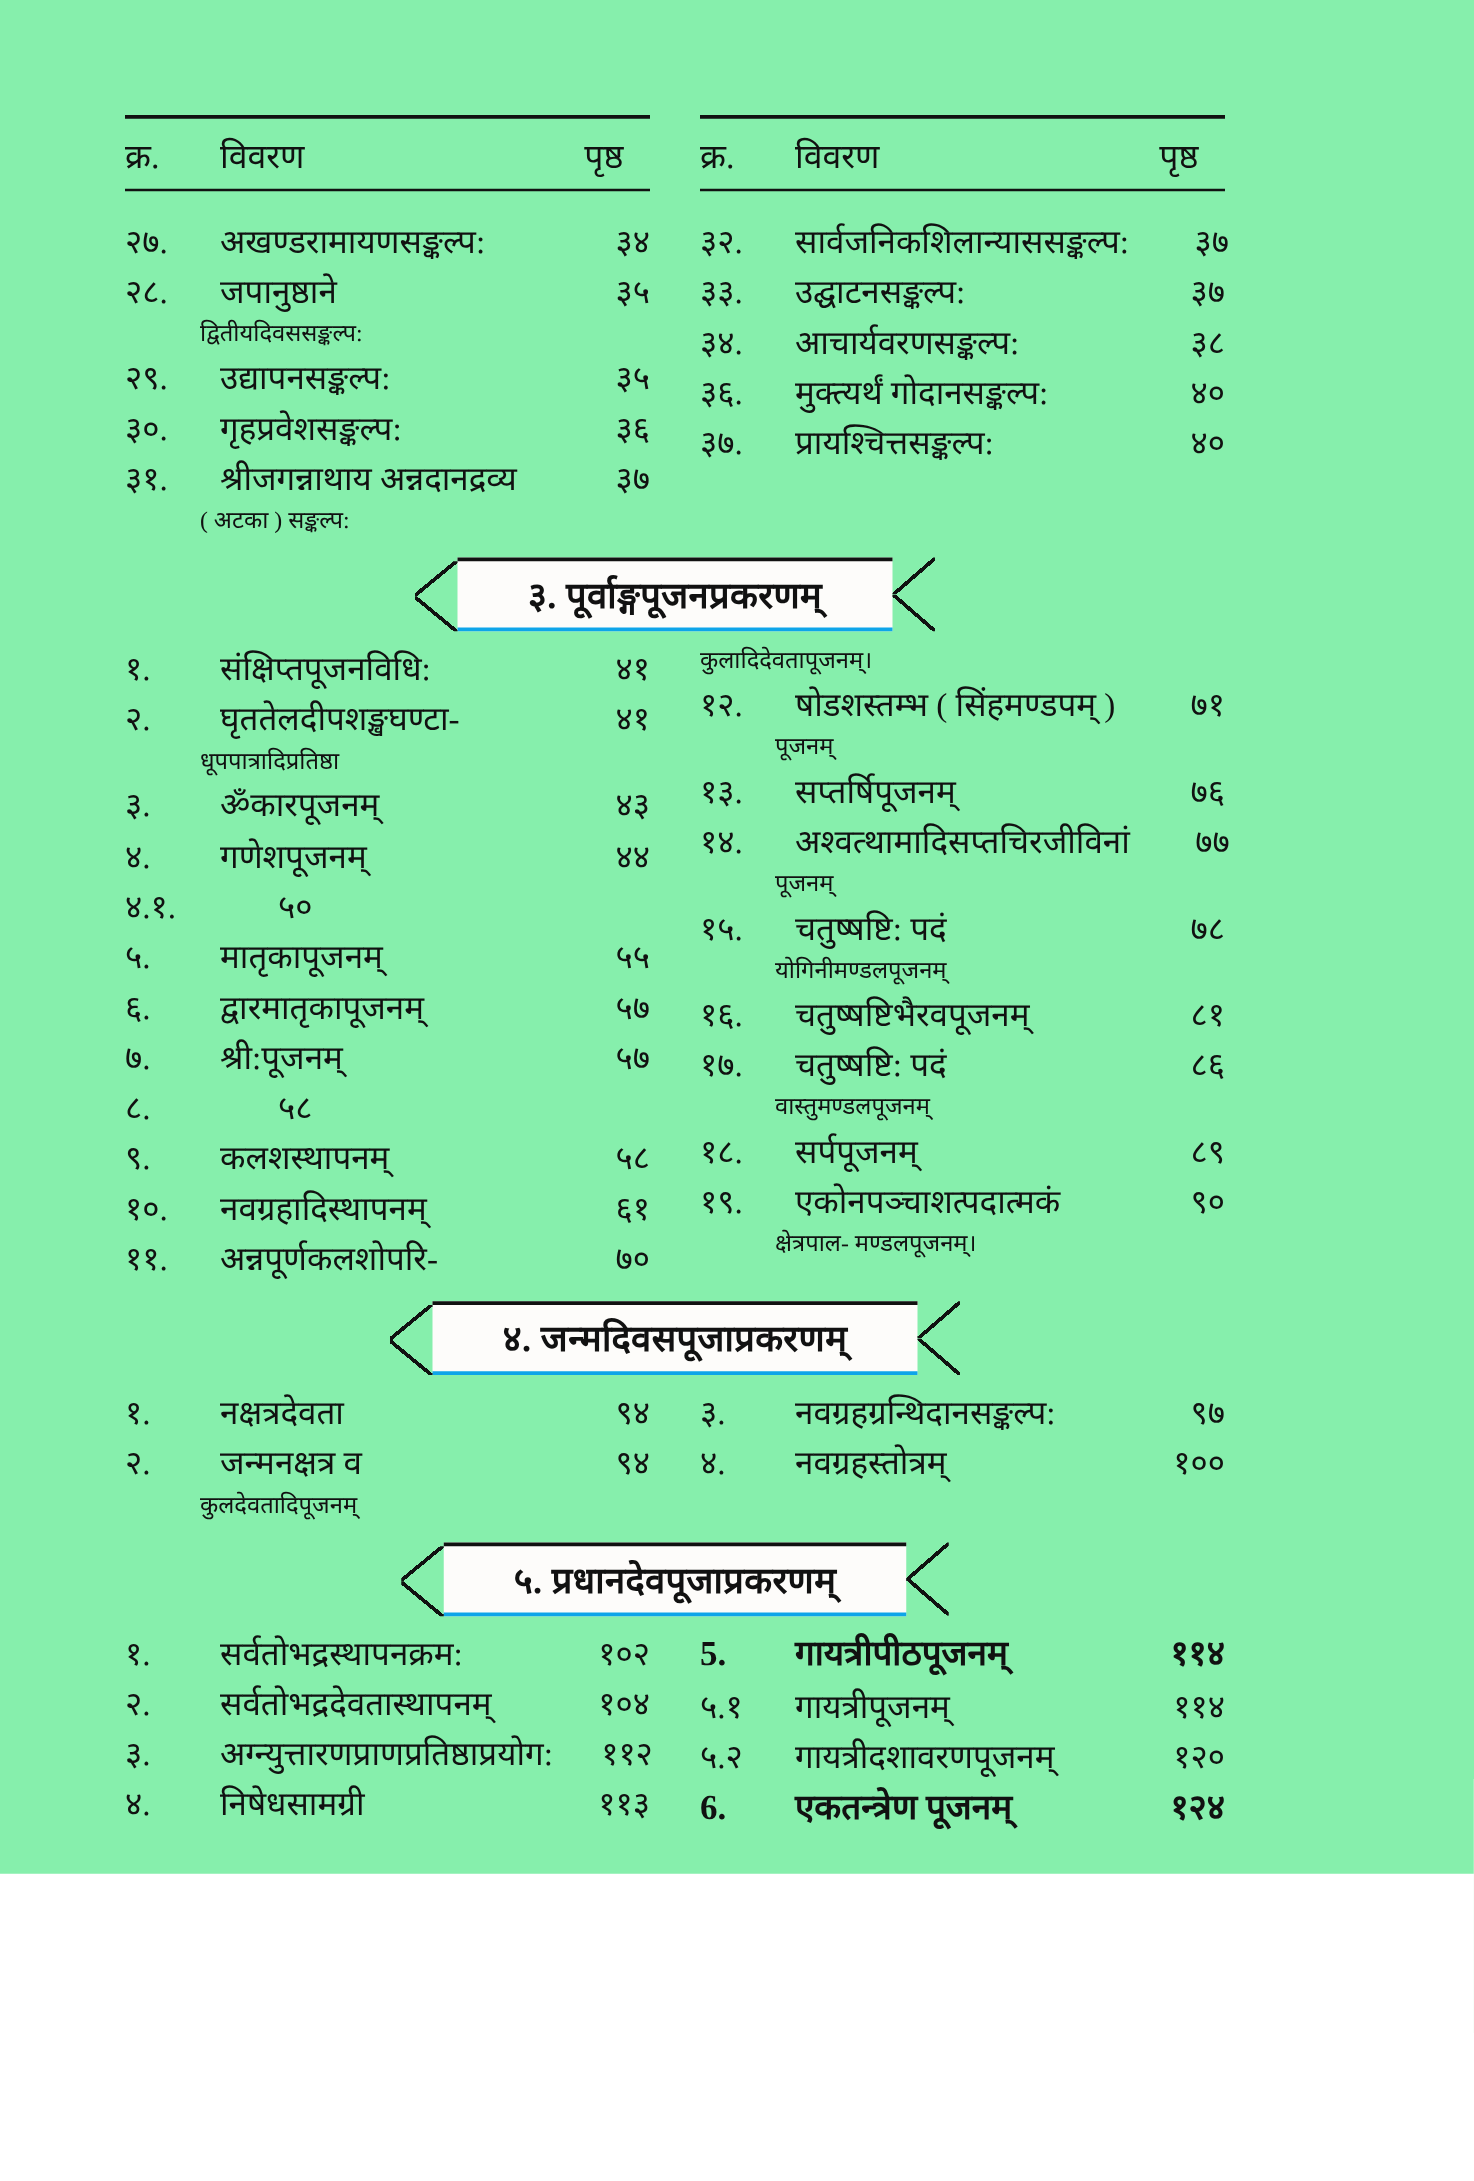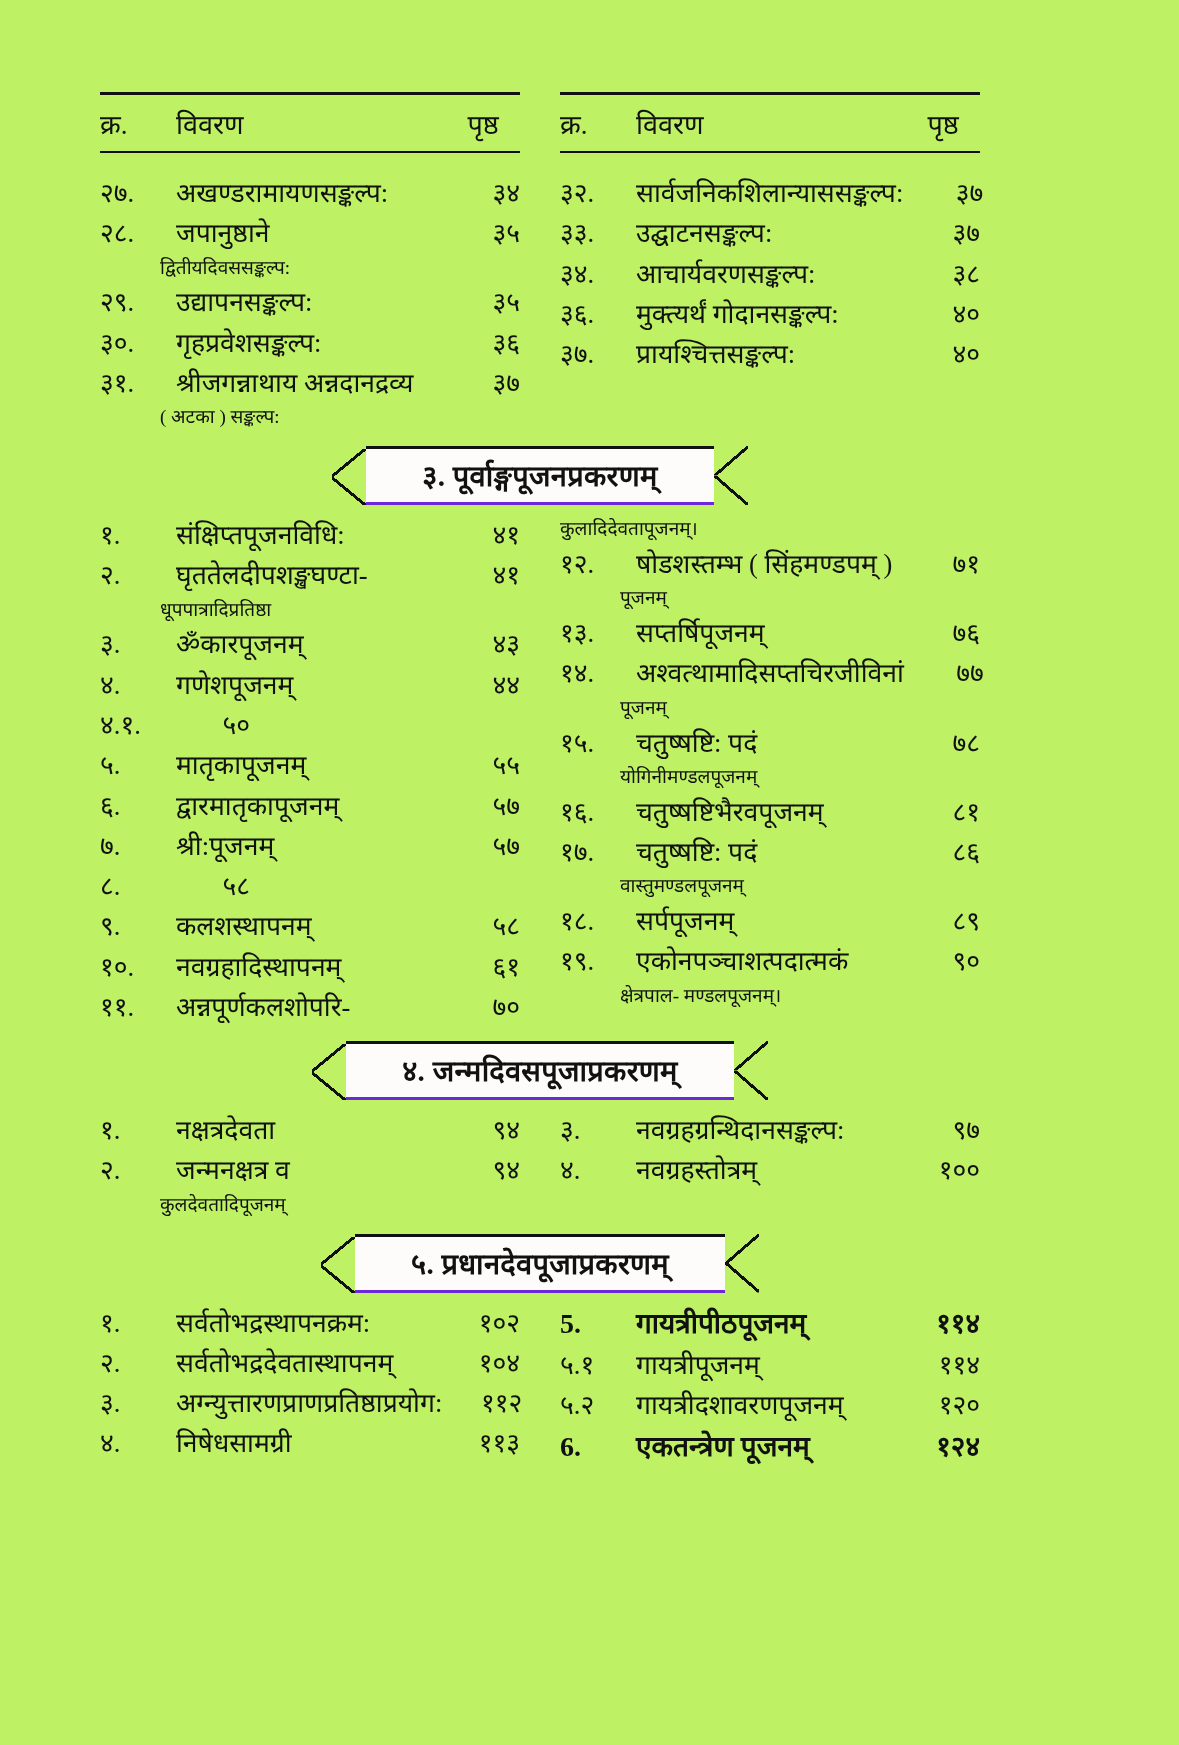--- a/index.html
+++ b/index.html
@@ -12,22 +12,22 @@
     height: 1745px;
     font-family: "Liberation Serif", "DejaVu Serif", serif;
     color: #111111;
     position: relative;
     overflow: hidden;
   }
   .page {
     position: absolute;
     left: 0; top: 0;
     width: 1179px;
-    height: 1745px;
-    background: #bef264;
+    height: 1499px;
+    background: #86efac;
   }
   .page-inner {
     position: absolute;
     left: 100px;
     top: 92px;
     width: 880px;
   }
 
   
   .head-block {
@@ -111,21 +111,21 @@
   }
   .banner {
     position: relative;
     display: inline-block;
     font-size: 29px;
     font-weight: 700;
     padding: 6px 56px 8px 56px;
     color: #111;
     background: #fdfcfa;
     border-top: 3px solid #111;
-    border-bottom: 3px solid #6d28d9;
+    border-bottom: 3px solid #0ea5e9;
     letter-spacing: .3px;
   }
   .banner::before,
   .banner::after {
     content: "";
     position: absolute;
     top: -3px;
     bottom: -3px;
     width: 34px;
   }

